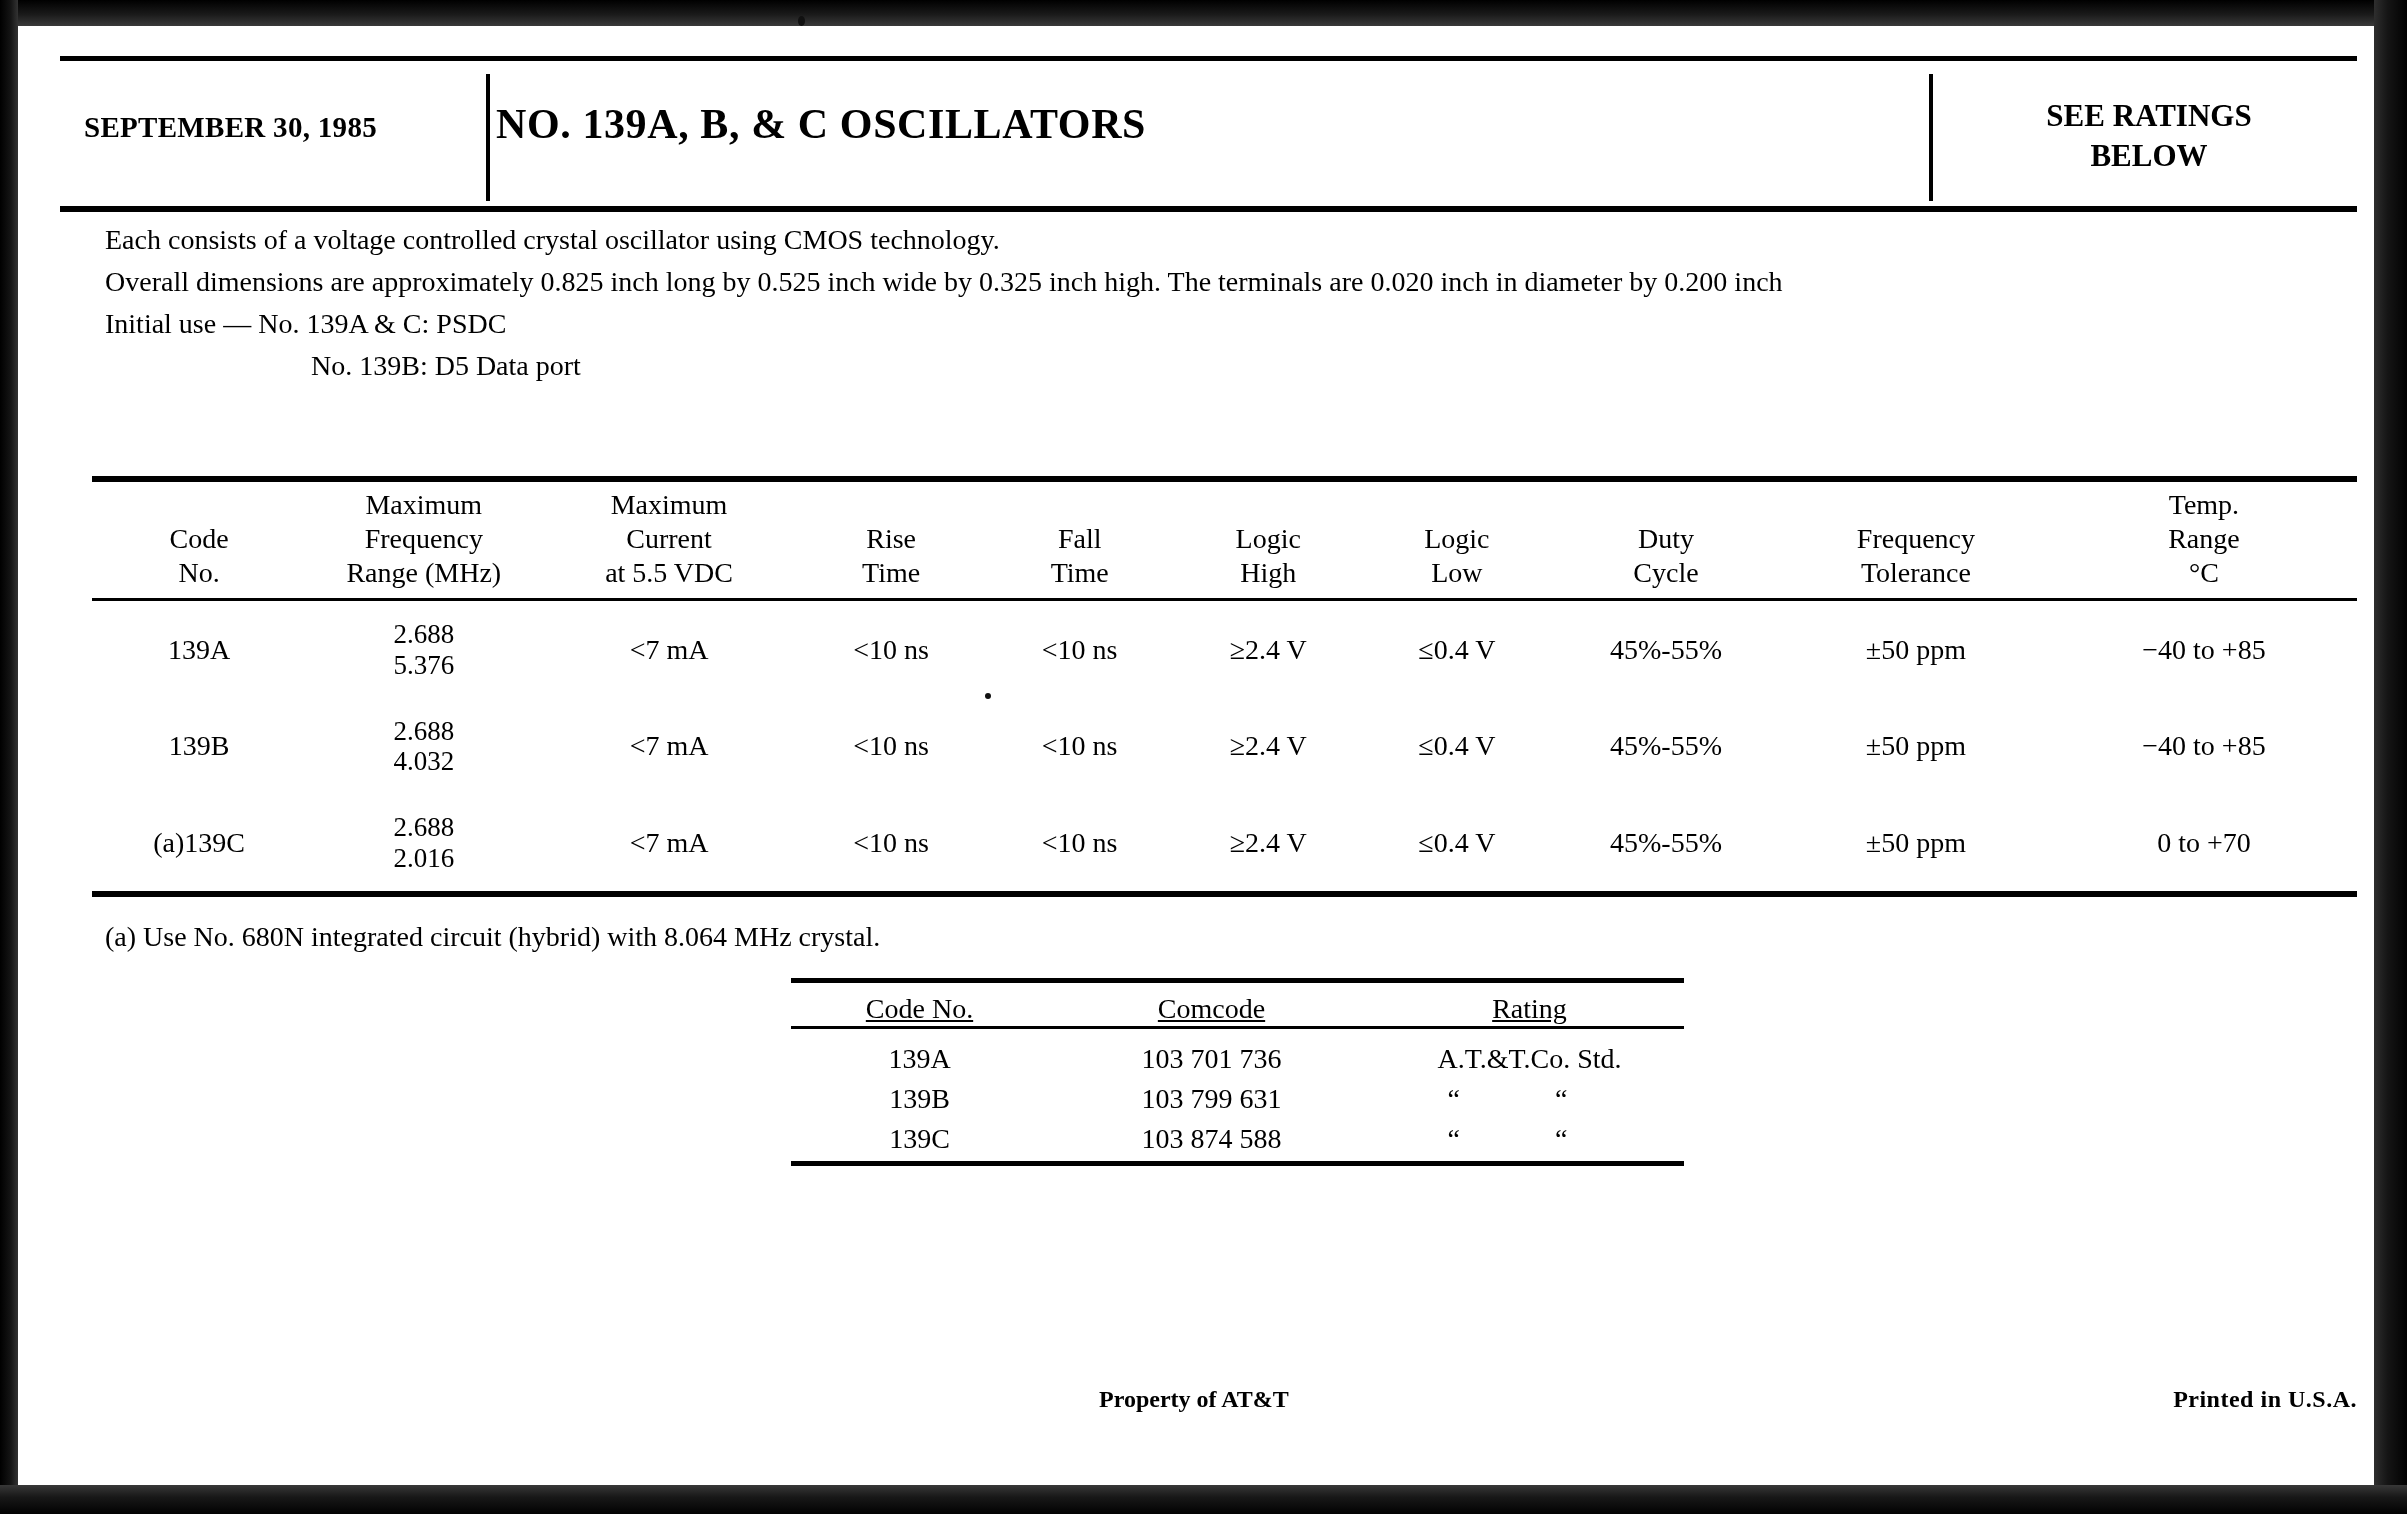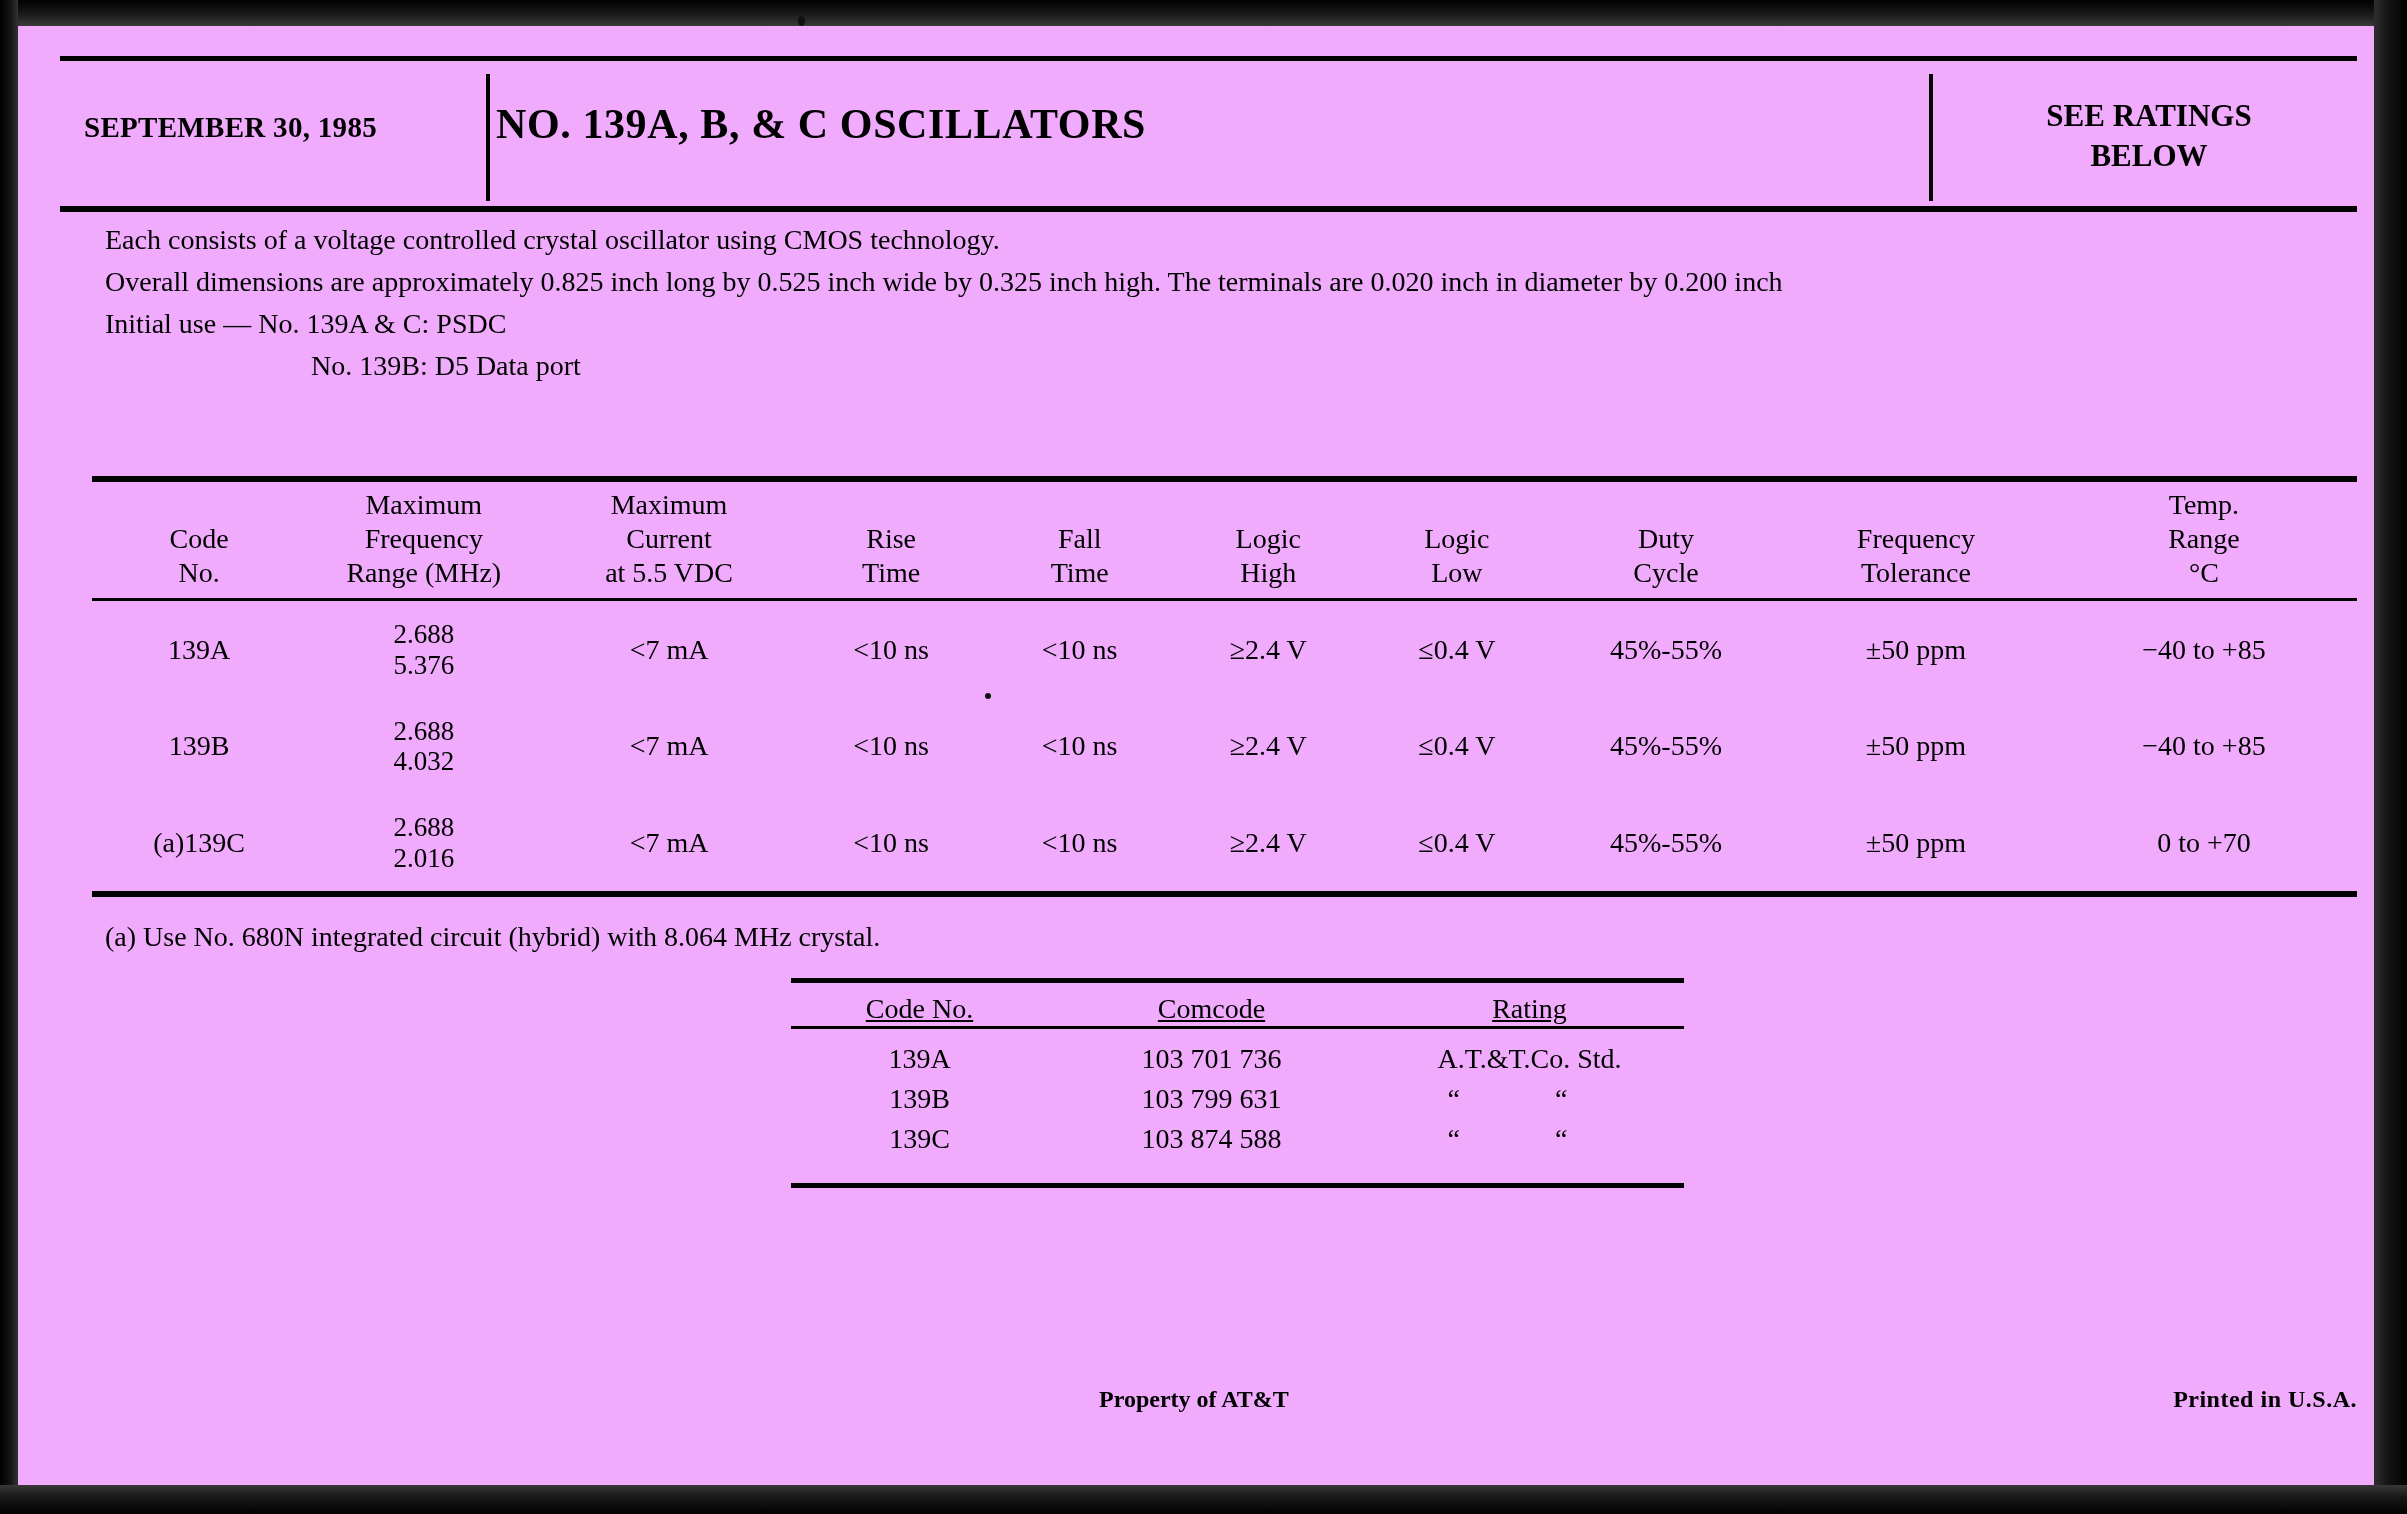--- a/index.html
+++ b/index.html
@@ -21,21 +21,21 @@
     height: 1515px;
     background: #000;
   }
   
   .sheet {
     position: absolute;
     left: 14px;
     top: 14px;
     width: 2360px;
     height: 1479px;
-    background: #f0abfc;
+    background: #ffffff;
     box-shadow: 0 0 0 1px #101010;
   }
   
   .edge-top {
     position: absolute; left: 0; top: 0; width: 2408px; height: 26px;
     background: linear-gradient(180deg,#000 0%,#1a1a1a 55%,#3a3a3a 100%);
   }
   .edge-left {
     position: absolute; left: 0; top: 0; width: 18px; height: 1515px;
     background: linear-gradient(90deg,#000 0%,#151515 60%,#333 100%);
@@ -196,21 +196,21 @@
     font-weight: normal;
     padding: 10px 0 1px 0;
     text-decoration: underline;
   }
   table.cc td {
     text-align: center;
     padding: 4px 0 4px 0;
     white-space: nowrap;
   }
   table.cc tbody tr:first-child td { padding-top: 14px; }
-  table.cc tbody tr:last-child td { padding-bottom: 28px; }
+  table.cc tbody tr:last-child td { padding-bottom: 6px; }
   .cc-code { width: 257px; }
   .cc-com  { width: 327px; }
   .cc-rate { width: 309px; }
   .ditto {
     letter-spacing: 44px;
     padding-left: 10px;
   }
 
   
   .footer-left {

